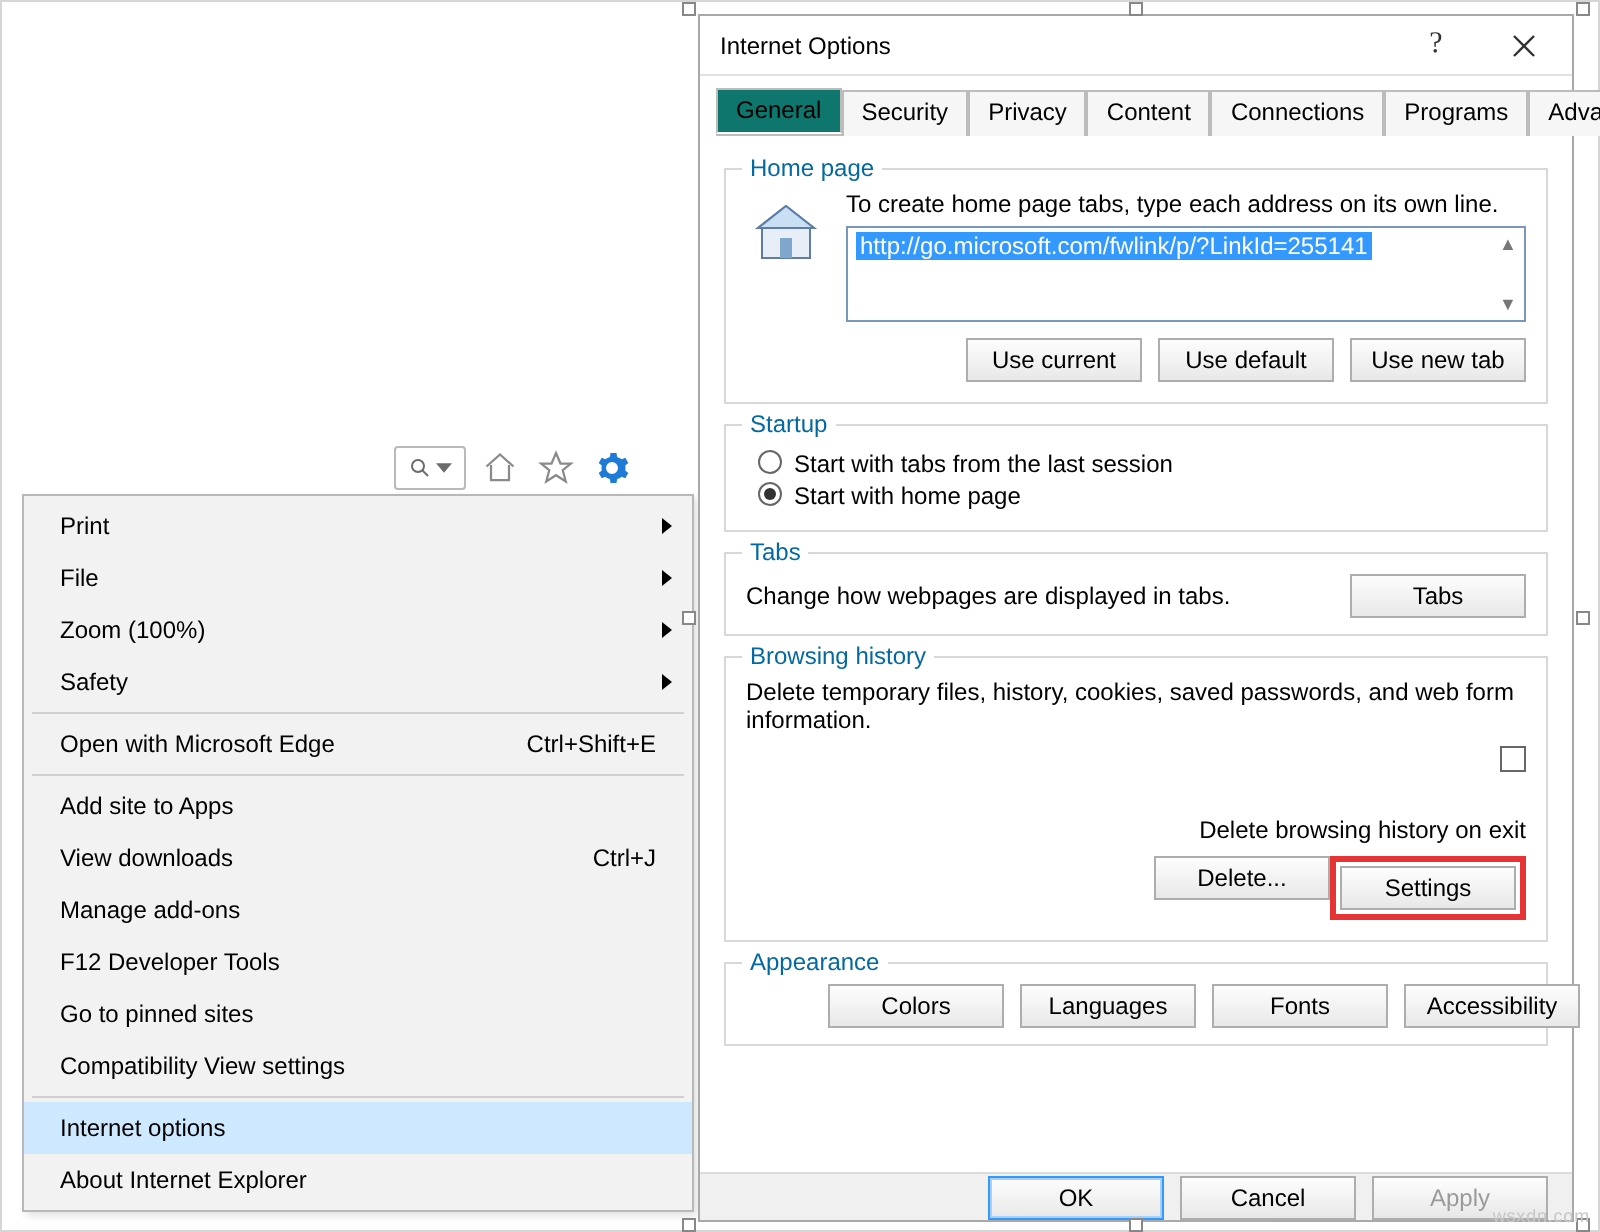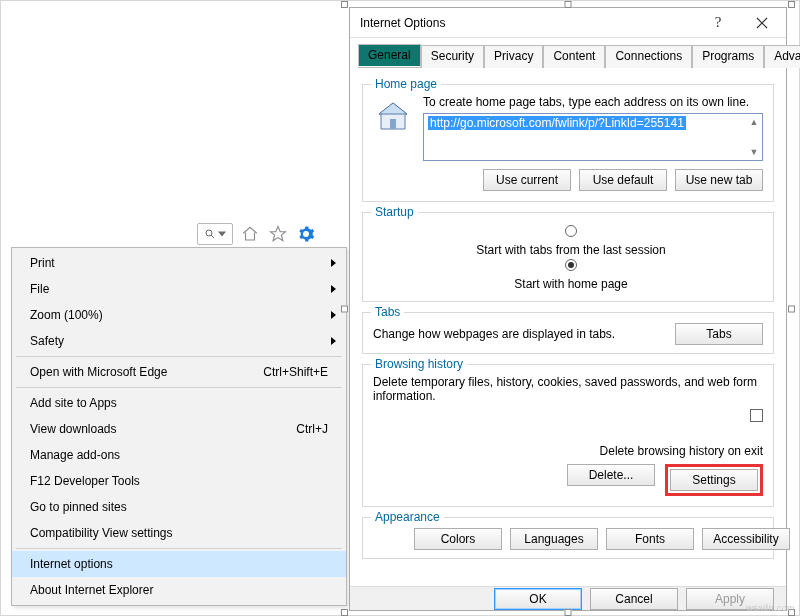--- a/index.html
+++ b/index.html
@@ -158,40 +158,40 @@
     border: 1px solid #adadad;
     background: linear-gradient(#fdfdfd,#e8e8e8);
     font-size: 12px;
     cursor: pointer;
     padding: 0 8px;
   }
   .btn[disabled] { color: #9a9a9a; cursor: default; }
   .btn.focus { border: 1px solid #3399ff; box-shadow: 0 0 0 1px #a6d1ff inset; }
 
   
-  .radio-row { display: flex; align-items: center; gap: 6px; margin: 2px 0 2px 6px; flex-direction: column; }
+  .radio-row { display: flex; align-items: flex-start; gap: 6px; margin: 2px 0 2px 6px; }
   .radio {
     width: 12px; height: 12px; border: 1px solid #666; border-radius: 50%;
     display: inline-flex; align-items: center; justify-content: center;
     background: #fff;
   }
   .radio.checked::after {
     content: ""; width: 6px; height: 6px; background: #333; border-radius: 50%;
   }
 
   
   .tabs-row { display: flex; align-items: center; }
   .tabs-row .txt { flex: 1; }
 
   
   .chk-row { display: flex; align-items: flex-end; gap: 22px; margin: 6px 0 6px 6px; flex-direction: column; }
   .chk {
     width: 13px; height: 13px; border: 1px solid #666; background: #fff;
   }
-  .bh-btns { display: flex; justify-content: flex-end; gap: 10px; margin-top: 2px; }
+  .bh-btns { display: flex; justify-content: flex-end; gap: 0; margin-top: 2px; }
   .red-highlight {
     display: inline-flex; align-items: center; justify-content: center;
     border: 3px solid #e63434;
     padding: 2px;
   }
 
   
   .app-row { display: flex; gap: 8px; padding-left: 41px; }
 
   

